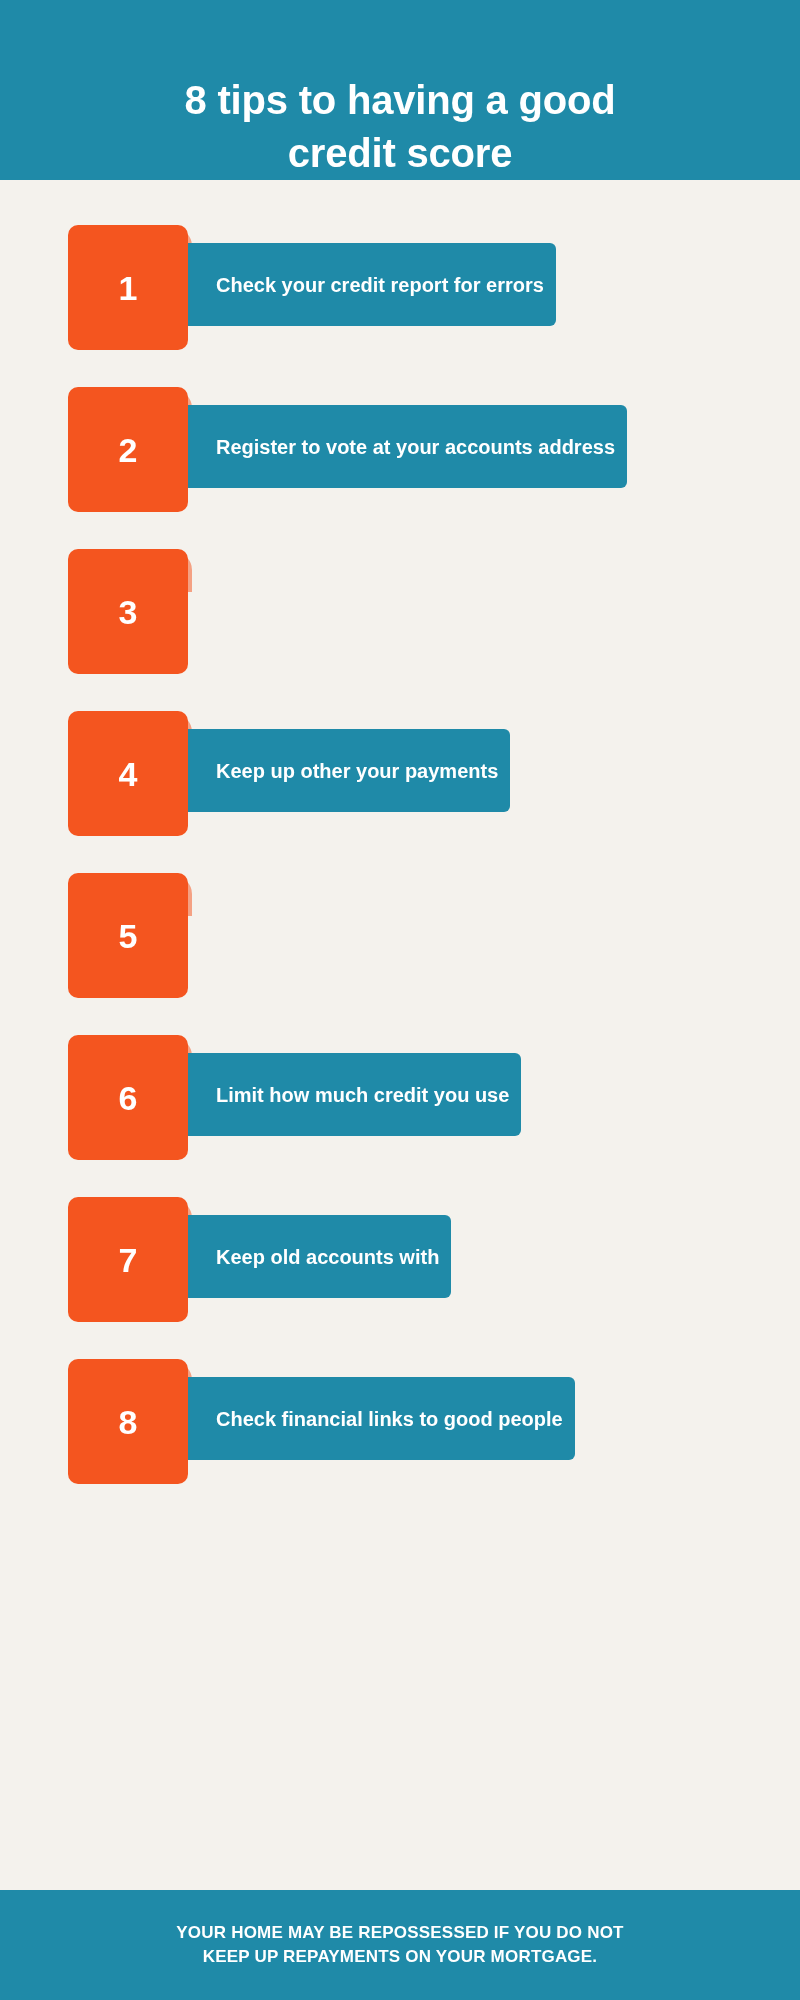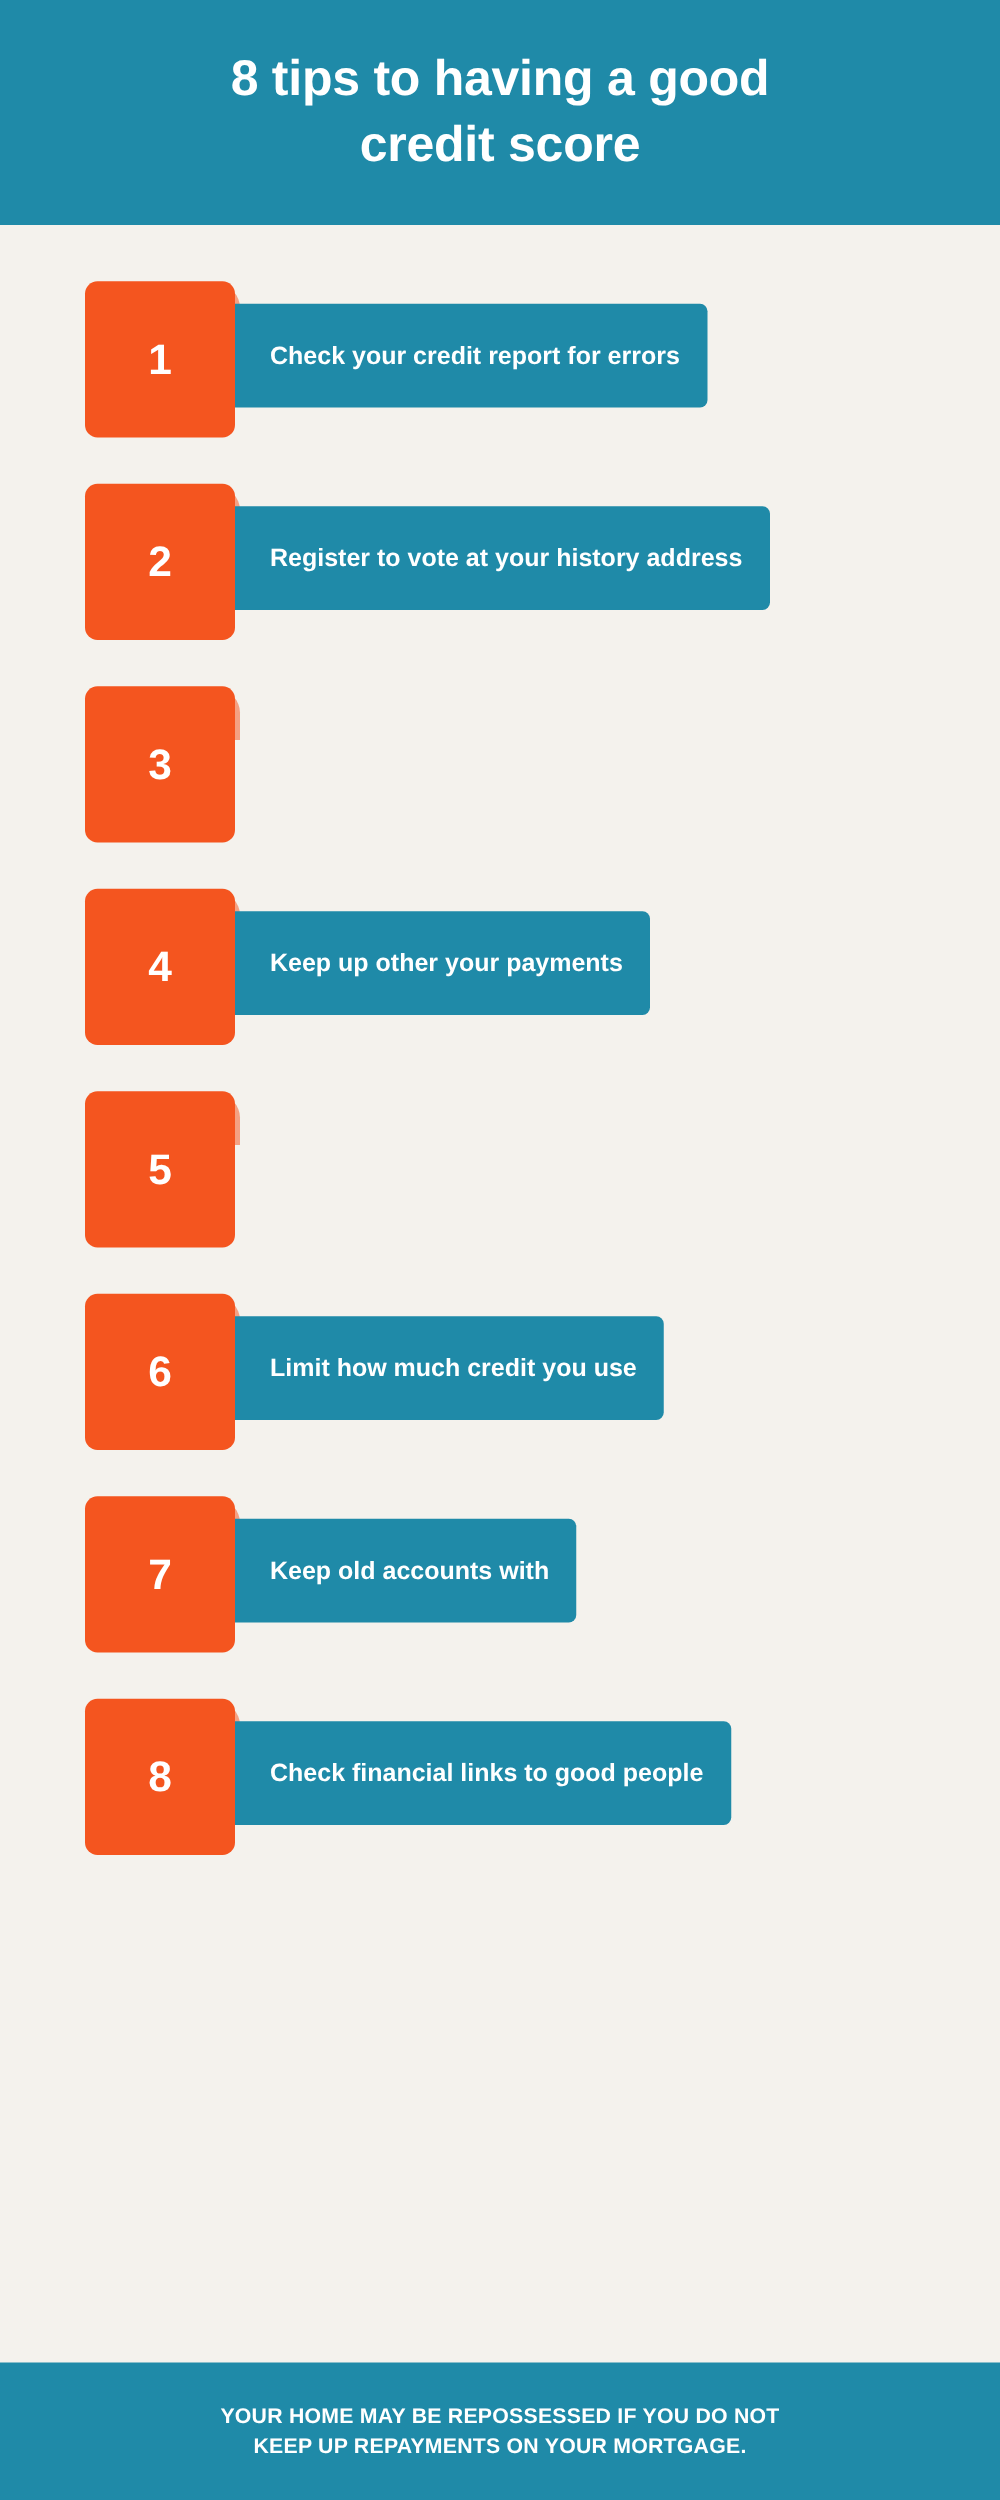--- a/index.html
+++ b/index.html
@@ -14,21 +14,21 @@
     overflow: hidden;
     position: relative;
   }
 
   
   .header {
     width: 800px;
     height: 180px;
     background: #1f8aa8;
     display: flex;
-    align-items: center;
+    align-items: flex-end;
     justify-content: center;
     box-sizing: border-box;
     padding: 0 90px;
   }
   .header-title {
     color: #ffffff;
     font-size: 40px;
     font-weight: bold;
     line-height: 1.32;
     text-align: center;
@@ -52,21 +52,21 @@
     position: absolute;
     left: 188px;
     top: 18px;
     height: 83px;
     background: #1f8aa8;
     border-radius: 0 6px 6px 0;
     display: flex;
     align-items: center;
     box-sizing: border-box;
     padding-left: 28px;
-    padding-right: 22px;
+    padding-right: 12px;
   }
   .tip-text {
     color: #ffffff;
     font-size: 20px;
     font-weight: bold;
     line-height: 1.2;
     white-space: nowrap;
   }
 
   
@@ -140,21 +140,21 @@
       <span class="tip-text">Check your credit report for errors</span>
     </div>
     <div class="tip-number-box">
       <span class="tip-number">1</span>
     </div>
   </div>
 
   <div class="tip-row">
     <div class="tip-accent"></div>
     <div class="tip-bar">
-      <span class="tip-text">Register to vote at your history address</span>
+      <span class="tip-text">Register to vote at your accounts address</span>
     </div>
     <div class="tip-number-box">
       <span class="tip-number">2</span>
     </div>
   </div>
 
   <div class="tip-row">
     <div class="tip-accent"></div>
     <div class="tip-number-box">
       <span class="tip-number">3</span>

